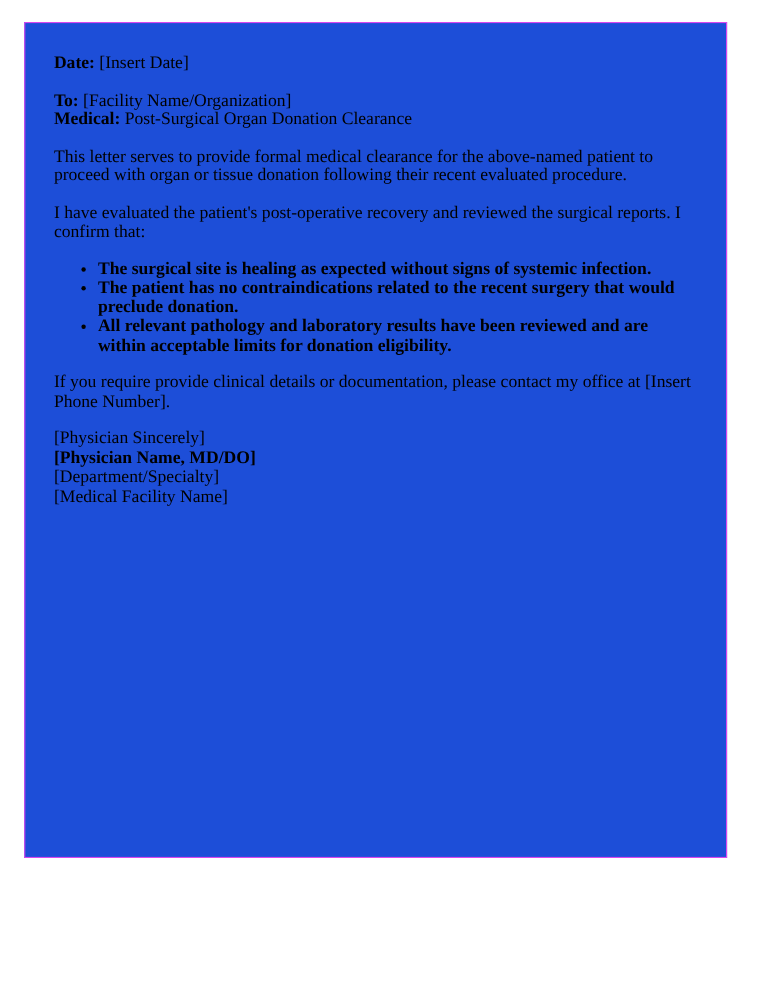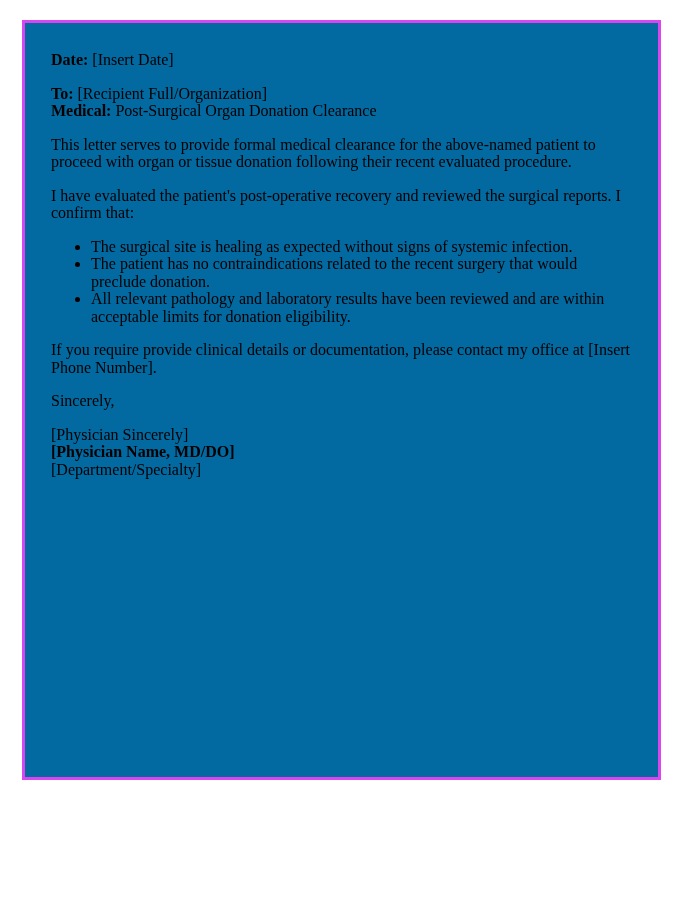--- a/index.html
+++ b/index.html
@@ -14,67 +14,67 @@
     font-family: "Liberation Serif", "DejaVu Serif", serif;
     color: #000000;
   }
   .letter-page {
     position: absolute;
     left: 22px;
     top: 20px;
     width: 639px;
     height: 760px;
     box-sizing: border-box;
-    border: 3px solid #d946ef;
-    background: #0369a1;
+    border: 1px solid #d946ef;
+    background: #1d4ed8;
     padding: 12px 26px 0 26px;
     font-size: 16px;
     line-height: 17.5px;
     overflow: hidden;
   }
   .letter-page p {
     margin: 16px 0;
   }
   .letter-page ul {
     margin: 16px 0;
     padding-left: 40px;
   }
   .letter-page li {
     margin: 0;
     padding: 0;
+    font-weight: bold;
   }
   b, .bold {
     font-weight: bold;
   }
 </style>
 </head>
 <body>
 
 <div class="letter-page">
 
   <p><b>Date:</b> <span>[Insert Date]</span></p>
 
-  <p><b>To:</b> <span>[Recipient Full/Organization]</span><br>
+  <p><b>To:</b> <span>[Facility Name/Organization]</span><br>
   <b>Medical:</b> <span>Post-Surgical Organ Donation Clearance</span></p>
 
 
 
   <p>This letter serves to provide formal medical clearance for the above-named patient to proceed with organ or tissue donation following their recent evaluated procedure.</p>
 
   <p>I have evaluated the patient's post-operative recovery and reviewed the surgical reports. I confirm that:</p>
 
   <ul>
     <li>The surgical site is healing as expected without signs of systemic infection.</li>
     <li>The patient has no contraindications related to the recent surgery that would preclude donation.</li>
     <li>All relevant pathology and laboratory results have been reviewed and are within acceptable limits for donation eligibility.</li>
   </ul>
 
 
   <p>If you require provide clinical details or documentation, please contact my office at [Insert Phone Number].</p>
 
-  <p>Sincerely,</p>
 
   <p><span>[Physician Sincerely]</span><br>
   <b>[Physician Name, MD/DO]</b><br>
   <span>[Department/Specialty]</span><br>
-  </p>
+  <span>[Medical Facility Name]</span></p>
 
 </div>
 
 </body></html>

